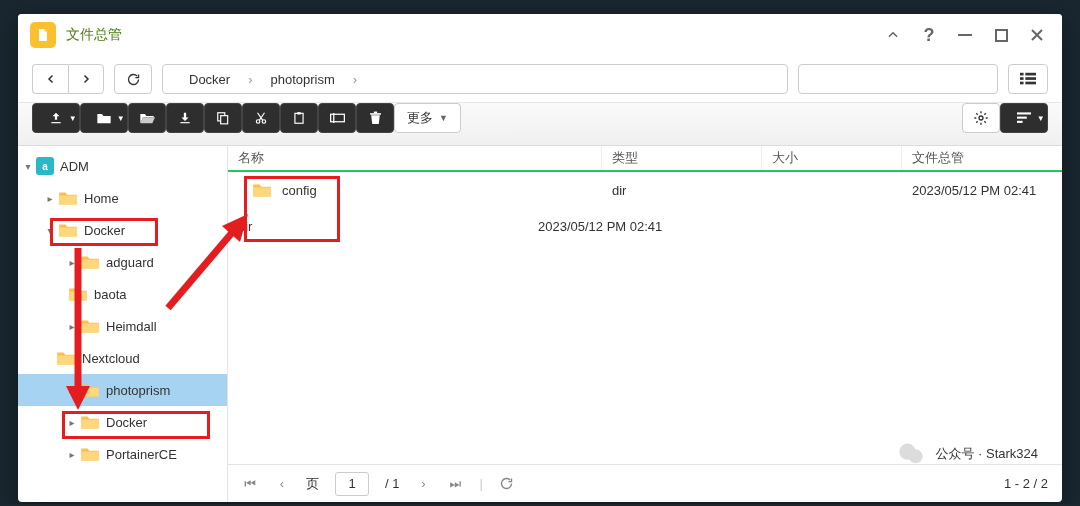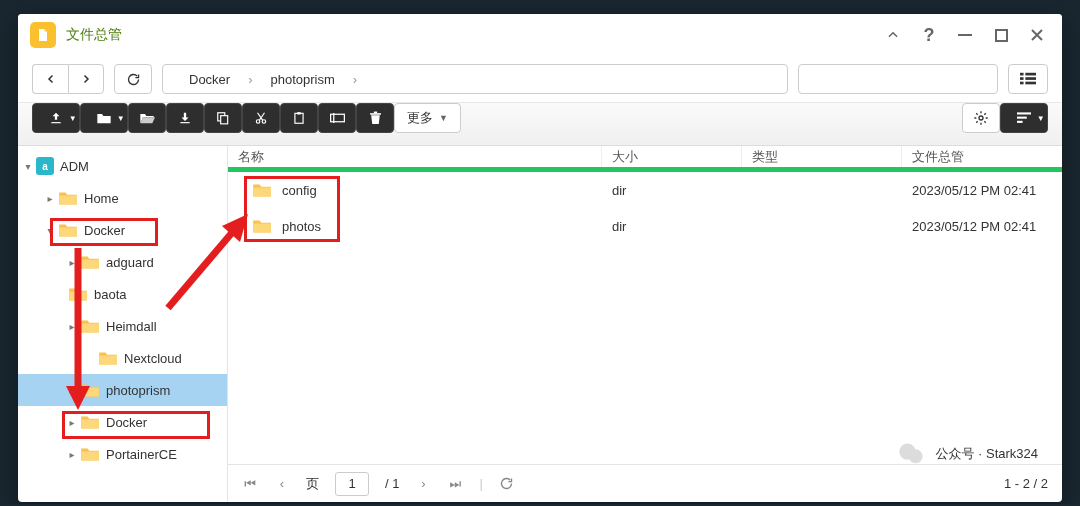--- a/index.html
+++ b/index.html
@@ -16,35 +16,35 @@
 .navpair .btn{width:36px;border-radius:0}
 .navpair .btn:first-child{border-radius:4px 0 0 4px;border-right:none}
 .navpair .btn:last-child{border-radius:0 4px 4px 0}
 .single{width:38px}
 .breadcrumb{flex:1;height:30px;border:1px solid #ccc;border-radius:4px;display:flex;align-items:center;padding:0 8px}
 .crumb{padding:0 18px;cursor:pointer}
 .crumb-sep{color:#999}
 .searchwrap{width:200px;height:30px;border:1px solid #ccc;border-radius:4px;display:flex;align-items:center;padding:0 8px}
 .searchwrap input{border:none;outline:none;flex:1;margin-left:6px}
 .viewbtn{width:40px}
-.toolbar{display:flex;align-items:flex-start;height:44px;padding:0 14px;background:linear-gradient(#fafafa,#f0f0f0);border-top:1px solid #e8e8e8;border-bottom:1px solid #dcdcdc}
+.toolbar{display:flex;align-items:flex-end;height:44px;padding:12px 14px;background:linear-gradient(#fafafa,#f0f0f0);border-top:1px solid #e8e8e8;border-bottom:1px solid #dcdcdc}
 .tbtn{width:38px;height:30px;border:1px solid #444;border-radius:4px;background:#2e2e2e;display:flex;align-items:center;justify-content:center;cursor:pointer;color:#fff}
 .tbtn.split{width:48px;position:relative}
 .tbtn.split::after{content:"▾";font-size:9px;position:absolute;right:4px;color:#fff}
 .more{height:30px;border:1px solid #ccc;border-radius:4px;background:#fff;padding:0 12px;display:flex;align-items:center;gap:6px;cursor:pointer}
 .tspacer{flex:1}
 .body{display:flex;height:356px}
 .sidebar{width:210px;border-right:1px solid #e4e4e4;overflow-y:auto;padding-top:4px}
 .tree-item{display:flex;align-items:center;height:32px;cursor:pointer;padding-right:6px}
 .tree-item.selected{background:#a7d3f2}
 .expander{width:12px;text-align:center;color:#777;font-size:10px}
 .tree-item .folder-ic{width:20px;height:16px;margin:0 6px 0 2px;display:flex;align-items:center;justify-content:center}
 .adm-ic{width:18px;height:18px;background:#2ab7c9;border-radius:3px;display:flex;align-items:center;justify-content:center;color:#fff;font-size:10px;font-weight:bold;margin:0 6px 0 2px}
 .content{flex:1;display:flex;flex-direction:column}
-.cols{display:flex;height:26px;border-bottom:5px solid #22c55e;background:#fff}
+.cols{display:flex;height:26px;border-bottom:2px solid #22c55e;background:#fff}
 .col{display:flex;align-items:center;padding:0 10px;border-right:1px solid #eee;color:#555}
 .c-name{flex:1}
 .c-type{width:160px}
 .c-size{width:140px}
 .c-date{width:160px;border-right:none}
 .rows{flex:1;overflow:auto;position:relative}
 .row{display:flex;height:36px;align-items:center}
 .cell{padding:0 10px;display:flex;align-items:center}
 .cell.c-name{flex:1;gap:10px}
 .cell .folder-ic{margin-left:14px}
@@ -264,21 +264,21 @@
           <div class="tree-item" style="padding-left: 48px;">
             <span class="expander">▸</span>
             <span class="folder-ic">
               <svg width="20" height="16" viewBox="0 0 24 20">
                 <path fill="#fbc04d" d="M1 3h8l2 3h12v12H1z"></path>
                 <path fill="#fdd87a" d="M1 7h22v11H1z"></path>
               </svg>
             </span>
             <span>Heimdall</span>
           </div>
-          <div class="tree-item" style="padding-left: 66px;">
+          <div class="tree-item" style="padding-left: 24px;">
             <span class="expander"></span>
             <span class="folder-ic">
               <svg width="20" height="16" viewBox="0 0 24 20">
                 <path fill="#fbc04d" d="M1 3h8l2 3h12v12H1z"></path>
                 <path fill="#fdd87a" d="M1 7h22v11H1z"></path>
               </svg>
             </span>
             <span>Nextcloud</span>
           </div>
           <div class="tree-item selected" style="padding-left: 48px;">
@@ -309,51 +309,42 @@
                 <path fill="#fdd87a" d="M1 7h22v11H1z"></path>
               </svg>
             </span>
             <span>PortainerCE</span>
           </div>
         </div>
     </div>
     <div class="content">
       <div class="cols">
         <div class="col c-name">名称</div>
+        <div class="col c-type">类型</div>
         <div class="col c-size">大小</div>
-        <div class="col c-type">类型</div>
         <div class="col c-date">文件总管</div>
       </div>
       <div class="rows" id="file-rows">
 
         <div class="redbox" style="left:16px;top:4px;width:96px;height:66px"></div>
       <div class="row">
             <div class="cell c-name">
               <span class="folder-ic">
                 <svg width="20" height="16" viewBox="0 0 24 20">
                   <path fill="#fbc04d" d="M1 3h8l2 3h12v12H1z"></path>
                   <path fill="#fdd87a" d="M1 7h22v11H1z"></path>
                 </svg>
               </span>
               <span>config</span>
             </div>
             <div class="cell c-type">dir</div>
             <div class="cell c-size"></div>
             <div class="cell c-date">2023/05/12 PM 02:41</div>
           </div>
           <div class="row">
-            <div class="cell c-name">
-              <span class="folder-ic">
-                <svg width="20" height="16" viewBox="0 0 24 20">
-                  <path fill="#fbc04d" d="M1 3h8l2 3h12v12H1z"></path>
-                  <path fill="#fdd87a" d="M1 7h22v11H1z"></path>
-                </svg>
-              </span>
-              <span>photos</span>
-            </div>
             <div class="cell c-type">dir</div>
             <div class="cell c-size"></div>
             <div class="cell c-date">2023/05/12 PM 02:41</div>
           </div>
         </div>
       <div class="pager">
         <span class="pbtn">⏮</span>
         <span class="pbtn">‹</span>
         <span>页</span>
         <input class="pinput" value="1" style="">

